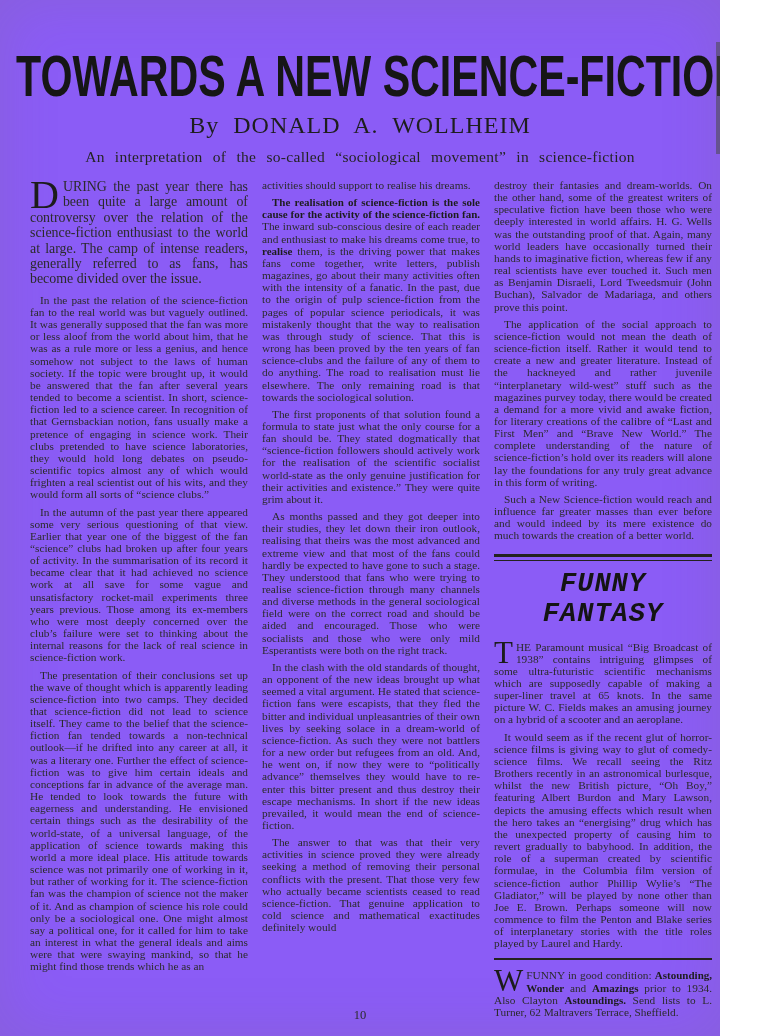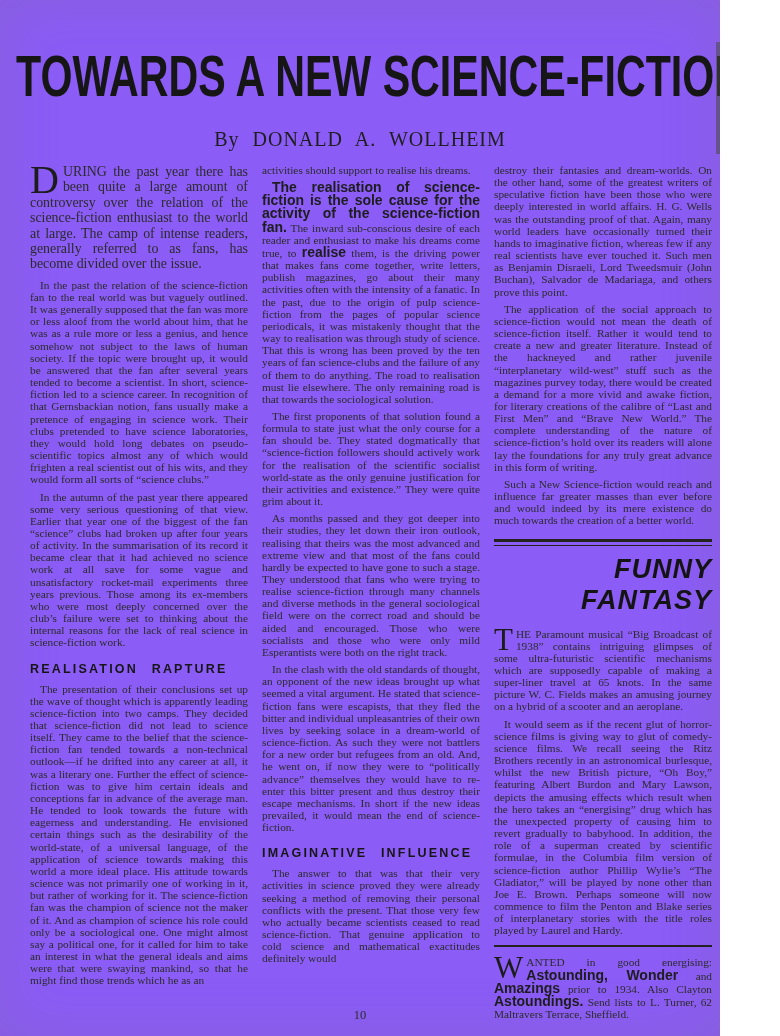--- a/index.html
+++ b/index.html
@@ -17,22 +17,22 @@
     background:#4a4a4a; opacity:.55; filter:blur(.6px);
   }
   .header { padding-top:48px; text-align:center; }
   .title-svg { display:block; margin:0 auto; }
   .title-svg text {
     font-family:"Liberation Sans", sans-serif;
     font-weight:bold;
     fill:#161616;
   }
   .byline {
-    margin-top:22px;
-    font-size:20px; letter-spacing:1px; word-spacing:7px;
+    margin-top:6px;
+    font-size:24px; letter-spacing:1px; word-spacing:7px;
     color:#1e1e1e;
   }
   .subtitle {
     margin-top:9px;
     font-size:15.5px; word-spacing:6px; letter-spacing:.3px;
     color:#242424;
   }
   .cols {
     display:flex; gap:14px;
     padding:13px 8px 0 30px;
@@ -57,92 +57,91 @@
   }
   .dropcap.small { font-size:31px; line-height:22px; padding-right:3px; }
   .sec-heading {
     font-family:"Liberation Sans", sans-serif;
     font-weight:bold; font-size:12.5px;
     letter-spacing:2.2px; word-spacing:8px;
     color:#161616;
     margin:13px 0 7px 0;
   }
   .bs {
-    font-family:Liberation Sans, sans-serif;
-    font-weight:bold; font-size:14px;
+    font-family:Liberation Serif, serif;
+    font-weight:bold; font-size:11px;
     color:#1d1d1d;
   }
   .rule-double {
     height:3px;
     border-top:3px solid #24221f;
     border-bottom:1px solid #24221f;
     margin:12px 0 8px 0;
   }
   .rule-single {
     border-top:2px solid #24221f;
     margin:9px 0 9px 0;
   }
   .funny-heading {
-    font-family:Liberation Sans, sans-serif;
+    font-family:Liberation Mono, monospace;
     font-style:italic; font-weight:bold;
     font-size:27px; letter-spacing:1px; word-spacing:22px;
-    text-align:right;
+    text-align:center;
     color:#141414;
     margin:2px 0 12px 0;
   }
   .page-number {
     position:absolute; left:0; right:0; bottom:13px;
     text-align:center;
     font-size:12.5px; color:#2b2b2b;
   }
 </style>
 </head>
 <body>
 
 <div class="page">
   <div class="scan-edge"></div>
 
   <div class="header">
     <svg class="title-svg" width="760" height="58">
       <text x="380" y="48" text-anchor="middle" font-size="57" textLength="728" lengthAdjust="spacingAndGlyphs">TOWARDS A NEW SCIENCE-FICTION</text>
     </svg>
     <div class="byline">By DONALD A. WOLLHEIM</div>
+    <div class="subtitle">An interpretation of the so-called “sociological movement” in science-fiction</div>
   </div>
 
   <div class="cols">
 
     <div class="col">
       <p class="opening"><span class="dropcap">D</span><span>URING the past year there has been quite a large amount of controversy over the relation of the science-fiction enthusiast to the world at large. The camp of intense readers, generally referred to as fans, has become divided over the issue.</span></p>
       <p class="indent">In the past the relation of the science-fiction fan to the real world was but vaguely outlined. It was generally supposed that the fan was more or less aloof from the world about him, that he was as a rule more or less a genius, and hence somehow not subject to the laws of human society. If the topic were brought up, it would be answered that the fan after several years tended to become a scientist. In short, science-fiction led to a science career. In recognition of that Gernsbackian notion, fans usually make a pretence of engaging in science work. Their clubs pretended to have science laboratories, they would hold long debates on pseudo-scientific topics almost any of which would frighten a real scientist out of his wits, and they would form all sorts of “science clubs.”</p>
       <p class="indent">In the autumn of the past year there appeared some very serious questioning of that view. Earlier that year one of the biggest of the fan “science” clubs had broken up after four years of activity. In the summarisation of its record it became clear that it had achieved no science work at all save for some vague and unsatisfactory rocket-mail experiments three years previous. Those among its ex-members who were most deeply concerned over the club’s failure were set to thinking about the internal reasons for the lack of real science in science-fiction work.</p>
-      <div class="sec-heading">REALISATION RAPTURE</div>
       <p class="indent">The presentation of their conclusions set up the wave of thought which is apparently leading science-fiction into two camps. They decided that science-fiction did not lead to science itself. They came to the belief that the science-fiction fan tended towards a non-technical outlook—if he drifted into any career at all, it was a literary one. Further the effect of science-fiction was to give him certain ideals and conceptions far in advance of the average man. He tended to look towards the future with eagerness and understanding. He envisioned certain things such as the desirability of the world-state, of a universal language, of the application of science towards making this world a more ideal place. His attitude towards science was not primarily one of working in it, but rather of working for it. The science-fiction fan was the champion of science not the maker of it. And as champion of science his role could only be a sociological one. One might almost say a political one, for it called for him to take an interest in what the general ideals and aims were that were swaying mankind, so that he might find those trends which he as an</p>
     </div>
 
     <div class="col">
       <p>activities should support to realise his dreams.</p>
       <p class="indent"><span class="bs">The realisation of science-fiction is the sole cause for the activity of the science-fiction fan.</span><span> The inward sub-conscious desire of each reader and enthusiast to make his dreams come true, to </span><span class="bs">realise</span><span> them, is the driving power that makes fans come together, write letters, publish magazines, go about their many activities often with the intensity of a fanatic. In the past, due to the origin of pulp science-fiction from the pages of popular science periodicals, it was mistakenly thought that the way to realisation was through study of science. That this is wrong has been proved by the ten years of fan science-clubs and the failure of any of them to do anything. The road to realisation must lie elsewhere. The only remaining road is that towards the sociological solution.</span></p>
       <p class="indent">The first proponents of that solution found a formula to state just what the only course for a fan should be. They stated dogmatically that “science-fiction followers should actively work for the realisation of the scientific socialist world-state as the only genuine justification for their activities and existence.” They were quite grim about it.</p>
       <p class="indent">As months passed and they got deeper into their studies, they let down their iron outlook, realising that theirs was the most advanced and extreme view and that most of the fans could hardly be expected to have gone to such a stage. They understood that fans who were trying to realise science-fiction through many channels and diverse methods in the general sociological field were on the correct road and should be aided and encouraged. Those who were socialists and those who were only mild Esperantists were both on the right track.</p>
       <p class="indent">In the clash with the old standards of thought, an opponent of the new ideas brought up what seemed a vital argument. He stated that science-fiction fans were escapists, that they fled the bitter and individual unpleasantries of their own lives by seeking solace in a dream-world of science-fiction. As such they were not battlers for a new order but refugees from an old. And, he went on, if now they were to “politically advance” themselves they would have to re-enter this bitter present and thus destroy their escape mechanisms. In short if the new ideas prevailed, it would mean the end of science-fiction.</p>
-      <div class="sec-heading">IMAGINATIVE INFLUENCE</div>
       <p class="indent">The answer to that was that their very activities in science proved they were already seeking a method of removing their personal conflicts with the present. That those very few who actually became scientists ceased to read science-fiction. That genuine application to cold science and mathematical exactitudes definitely would</p>
     </div>
 
     <div class="col">
       <p>destroy their fantasies and dream-worlds. On the other hand, some of the greatest writers of speculative fiction have been those who were deeply interested in world affairs. H. G. Wells was the outstanding proof of that. Again, many world leaders have occasionally turned their hands to imaginative fiction, whereas few if any real scientists have ever touched it. Such men as Benjamin Disraeli, Lord Tweedsmuir (John Buchan), Salvador de Madariaga, and others prove this point.</p>
       <p class="indent">The application of the social approach to science-fiction would not mean the death of science-fiction itself. Rather it would tend to create a new and greater literature. Instead of the hackneyed and rather juvenile “interplanetary wild-west” stuff such as the magazines purvey today, there would be created a demand for a more vivid and awake fiction, for literary creations of the calibre of “Last and First Men” and “Brave New World.” The complete understanding of the nature of science-fiction’s hold over its readers will alone lay the foundations for any truly great advance in this form of writing.</p>
       <p class="indent">Such a New Science-fiction would reach and influence far greater masses than ever before and would indeed by its mere existence do much towards the creation of a better world.</p>
 
       <div class="rule-double"></div>
 
       <div class="funny-heading">FUNNY FANTASY</div>
       <p><span class="dropcap small">T</span><span>HE Paramount musical “Big Broadcast of 1938” contains intriguing glimpses of some ultra-futuristic scientific mechanisms which are supposedly capable of making a super-liner travel at 65 knots. In the same picture W. C. Fields makes an amusing journey on a hybrid of a scooter and an aeroplane.</span></p>
       <p class="indent">It would seem as if the recent glut of horror-science films is giving way to glut of comedy-science films. We recall seeing the Ritz Brothers recently in an astronomical burlesque, whilst the new British picture, “Oh Boy,” featuring Albert Burdon and Mary Lawson, depicts the amusing effects which result when the hero takes an “energising” drug which has the unexpected property of causing him to revert gradually to babyhood. In addition, the role of a superman created by scientific formulae, in the Columbia film version of science-fiction author Phillip Wylie’s “The Gladiator,” will be played by none other than Joe E. Brown. Perhaps someone will now commence to film the Penton and Blake series of interplanetary stories with the title roles played by Laurel and Hardy.</p>
 
       <div class="rule-single"></div>
 
-      <p><span class="dropcap small">W</span><span>ANTED in good energising: </span><span class="bs">Astounding, Wonder</span><span> and </span><span class="bs">Amazings</span><span> prior to 1934. Also Clayton </span><span class="bs">Astoundings.</span><span> Send lists to L. Turner, 62 Maltravers Terrace, Sheffield.</span></p>
+      <p><span class="dropcap small">W</span><span>FUNNY in good condition: </span><span class="bs">Astounding, Wonder</span><span> and </span><span class="bs">Amazings</span><span> prior to 1934. Also Clayton </span><span class="bs">Astoundings.</span><span> Send lists to L. Turner, 62 Maltravers Terrace, Sheffield.</span></p>
     </div>
   </div>
 
   <div class="page-number">10</div>
 </div>
 
 </body></html>

